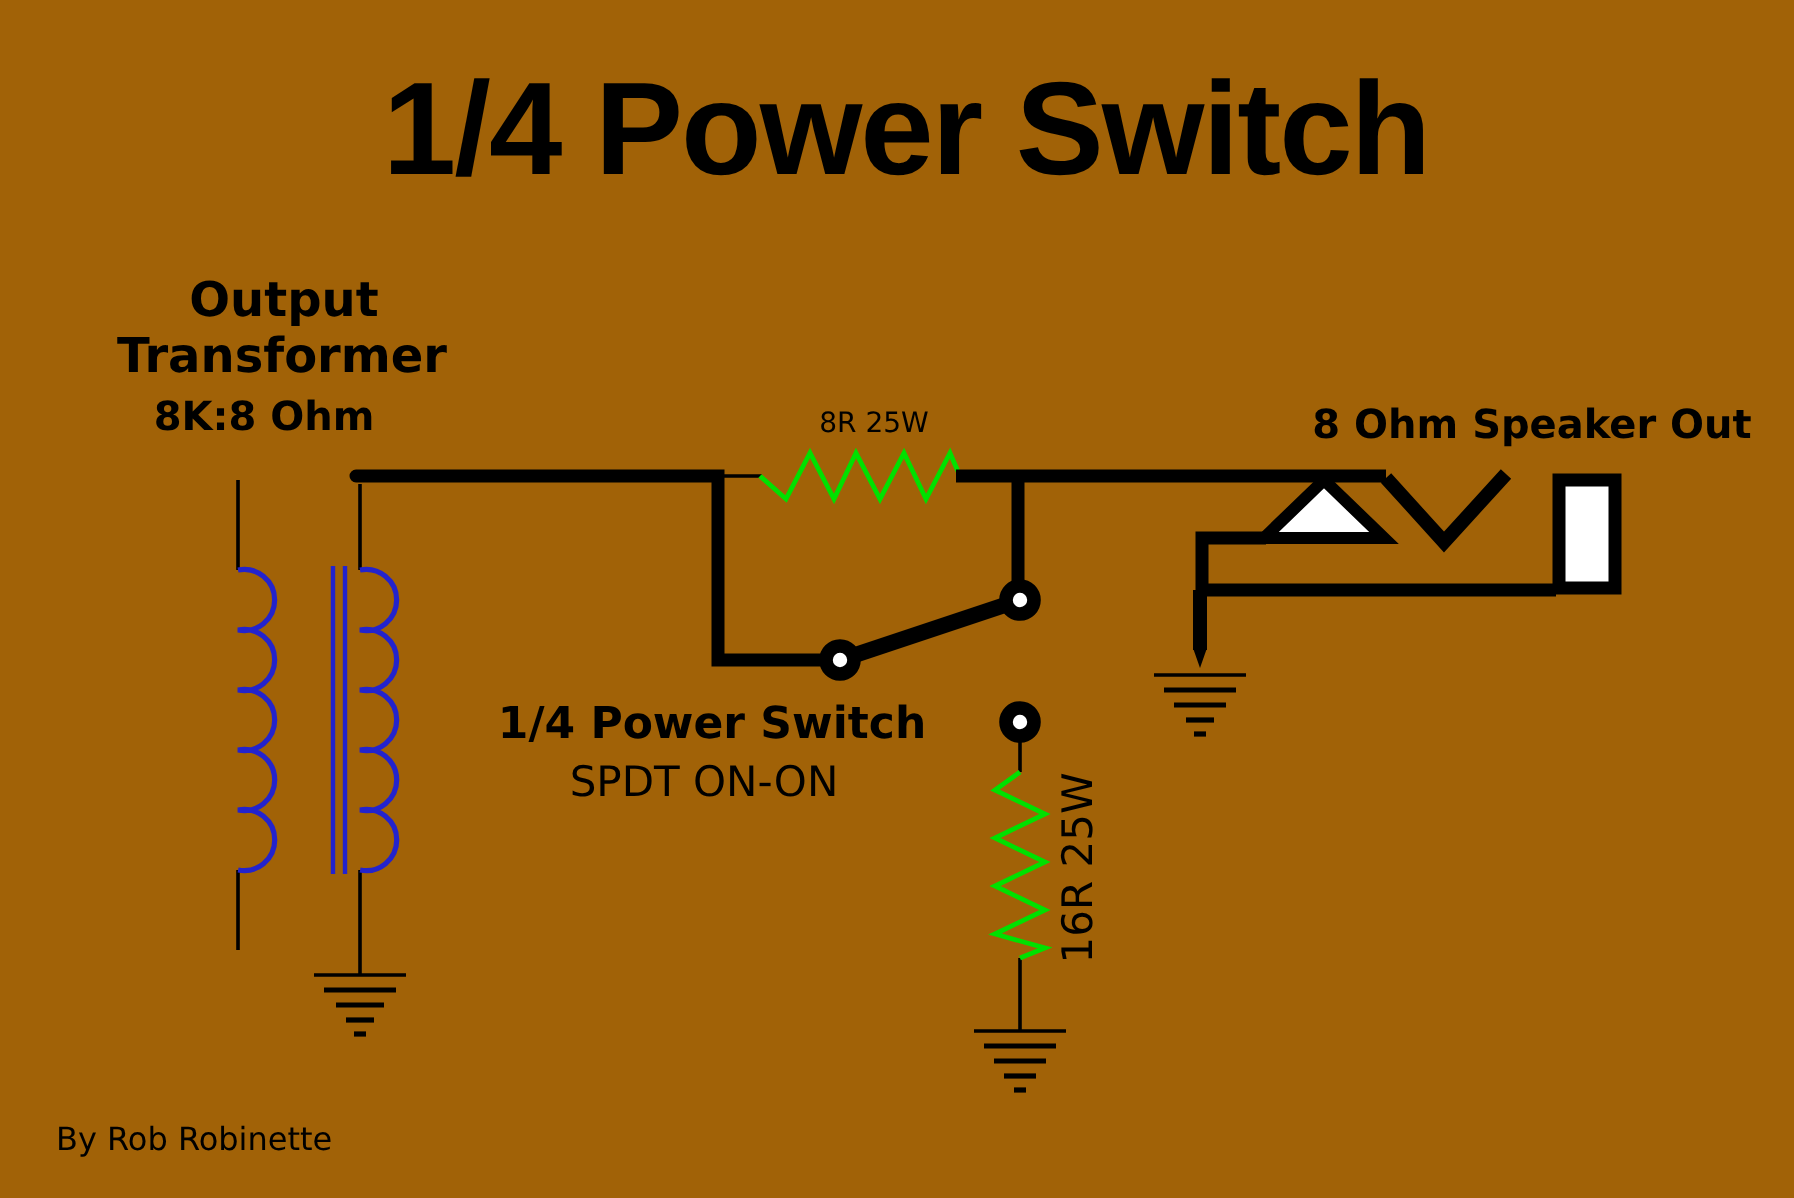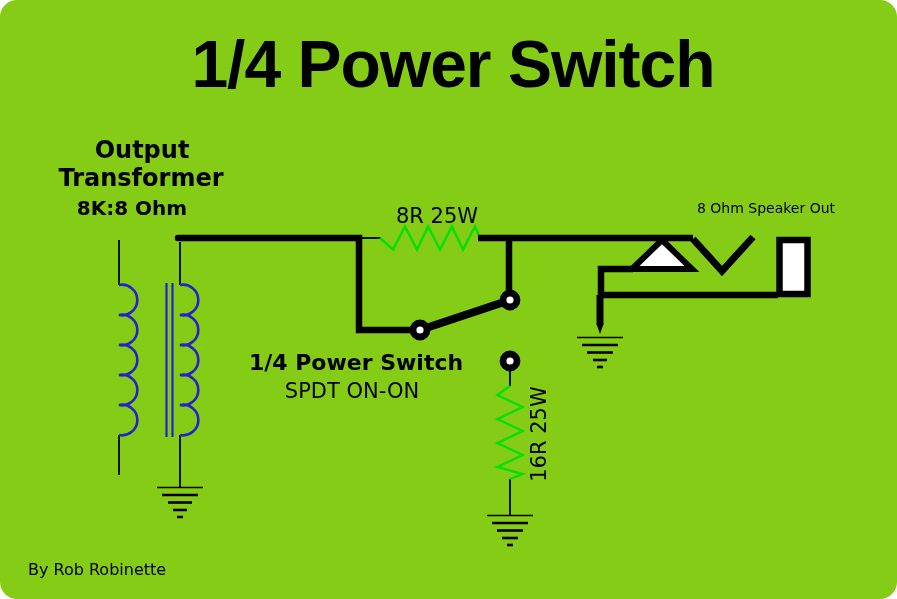--- a/index.html
+++ b/index.html
@@ -1,28 +1,28 @@
 <!DOCTYPE html>
 <html><head>
 <meta charset="utf-8">
 <style>
   html,body{margin:0;padding:0;background:#fff;}
-  .canvas{position:relative;width:897px;height:599px;background:#84cc16;overflow:hidden;
-          font-family:"DejaVu Sans", sans-serif;color:#000;border-radius:17px;}
+  .canvas{position:relative;width:897px;height:599px;background:#a16207;overflow:hidden;
+          font-family:"DejaVu Sans", sans-serif;color:#000;}
   .canvas svg{position:absolute;left:0;top:0;}
   .label{position:absolute;white-space:nowrap;color:#000;}
   .centered{transform:translateX(-50%);text-align:center;}
   .page-title{font-family:"Liberation Sans", sans-serif;font-weight:bold;
               font-size:66px;letter-spacing:-1px;}
   .xfmr-name{font-weight:bold;font-size:24px;line-height:28px;}
   .spec{font-size:20px;}
-  .rlabel{font-size:21px;}
+  .rlabel{font-size:14px;}
   .sw-name{font-weight:bold;font-size:22px;}
   .sw-type{font-size:21px;}
-  .spk{font-size:14px;}
+  .spk{font-size:20px;font-weight:bold;}
   .rot{transform:translate(-50%,-50%) rotate(-90deg);font-size:21px;}
   .author{font-size:16px;}
 </style>
 </head>
 <body>
 
 <div class="canvas">
 
   <svg width="897" height="599" viewBox="0 0 897 599">
 

